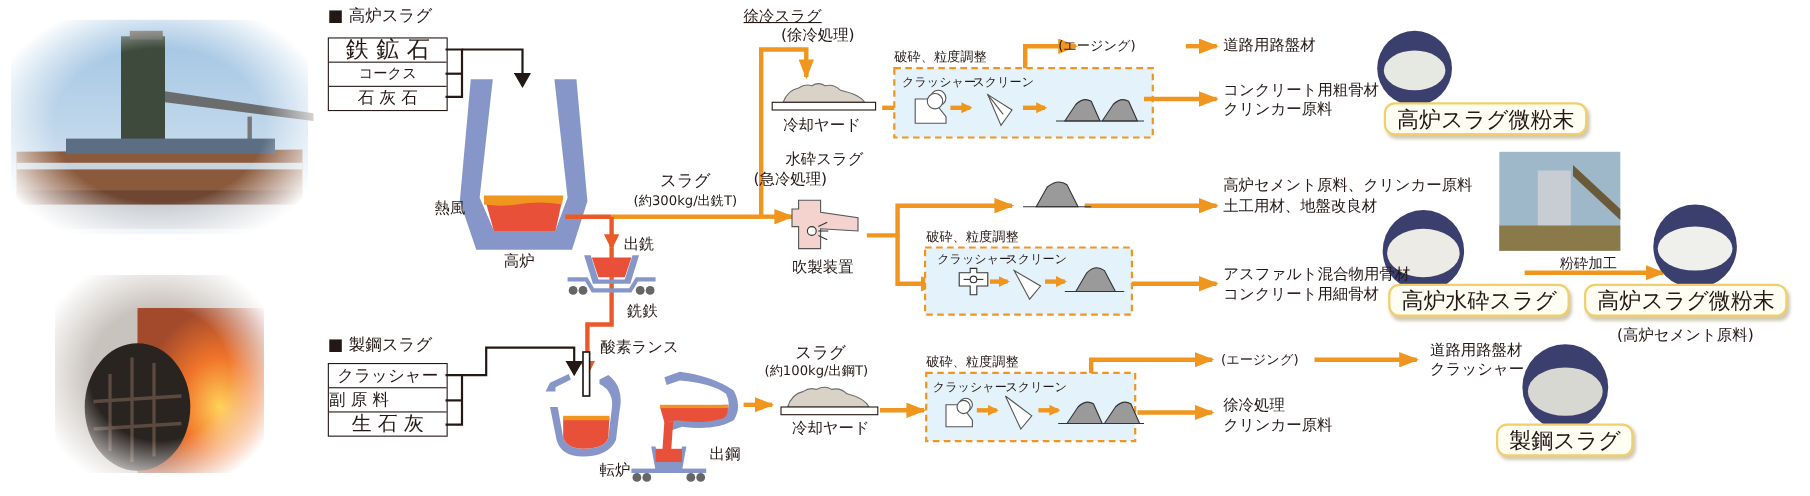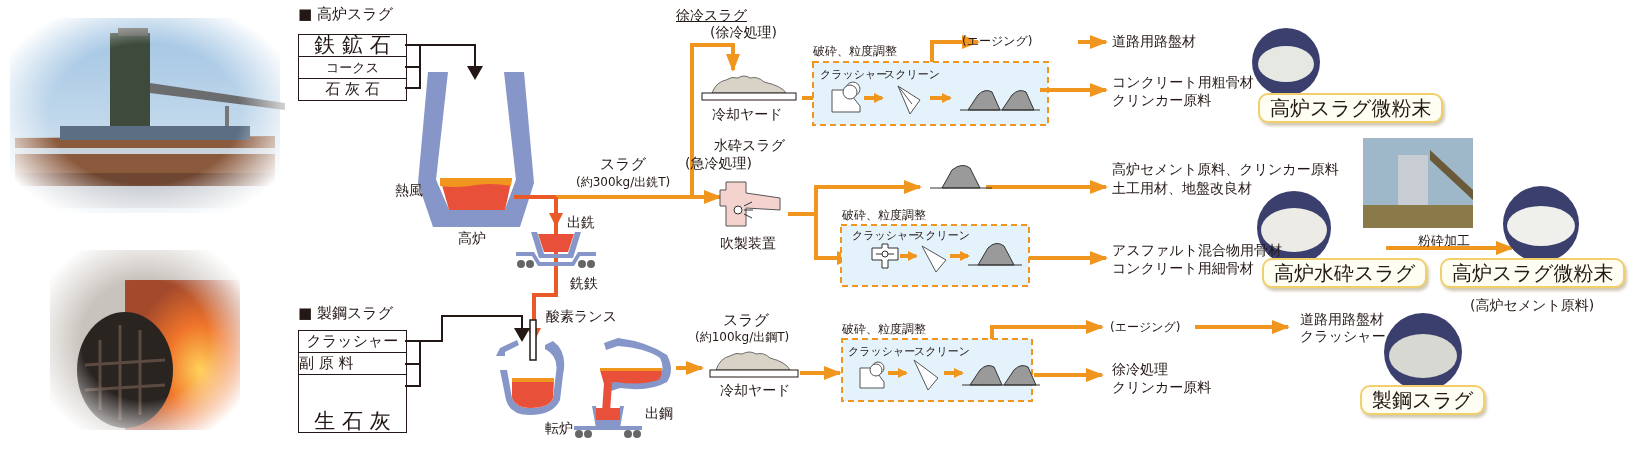--- a/index.html
+++ b/index.html
@@ -290,21 +290,21 @@
 <div class="lbl" style="left:1112px;top:260px;">コンクリート用細骨材</div>
 <div class="pill" style="left:1262px;top:258px;">高炉水砕スラグ</div>
 <div class="lbl" style="left:1418px;top:232px;font-size:13px;">粉砕加工</div>
 <div class="pill" style="left:1440px;top:258px;">高炉スラグ微粉末</div>
 <div class="lbl" style="left:1470px;top:297px;">(高炉セメント原料)</div>
 
 <div class="lbl" style="left:298px;top:305px;font-size:15px;">■ 製鋼スラグ</div>
 <div style="position:absolute;left:298px;top:330px;width:107px;border:1.5px solid #231815;">
   <div style="height:21px;line-height:21px;text-align:center;border-bottom:1.5px solid #231815;font-size:15px;">クラッシャー</div>
   <div style="height:21px;line-height:21px;text-align:left;border-bottom:1.5px solid #231815;font-size:15px;">副 原 料</div>
-  <div style="height:21px;line-height:21px;text-align:center;font-size:21px;margin-top:36px;">生 石 灰</div>
+  <div style="height:21px;line-height:21px;text-align:center;font-size:18px;">生 石 灰</div>
 </div>
 <div class="lbl" style="left:546px;top:308px;">酸素ランス</div>
 <div class="lbl" style="left:513px;top:420px;margin-left:32px;">転炉</div>
 <div class="lbl" style="left:645px;top:405px;">出鋼</div>
 <div class="lbl" style="left:723px;top:312px;font-size:15px;">スラグ</div>
 <div class="lbl sm" style="left:695px;top:330px;">(約100kg/出鋼T)</div>
 <div class="lbl" style="left:720px;top:382px;">冷却ヤード</div>
 <div class="lbl sm" style="left:842px;top:322px;">破砕、粒度調整</div>
 <div class="lbl sm" style="left:848px;top:345px;font-size:11px;">クラッシャー</div>
 <div class="lbl sm" style="left:914px;top:345px;font-size:11px;">スクリーン</div>

